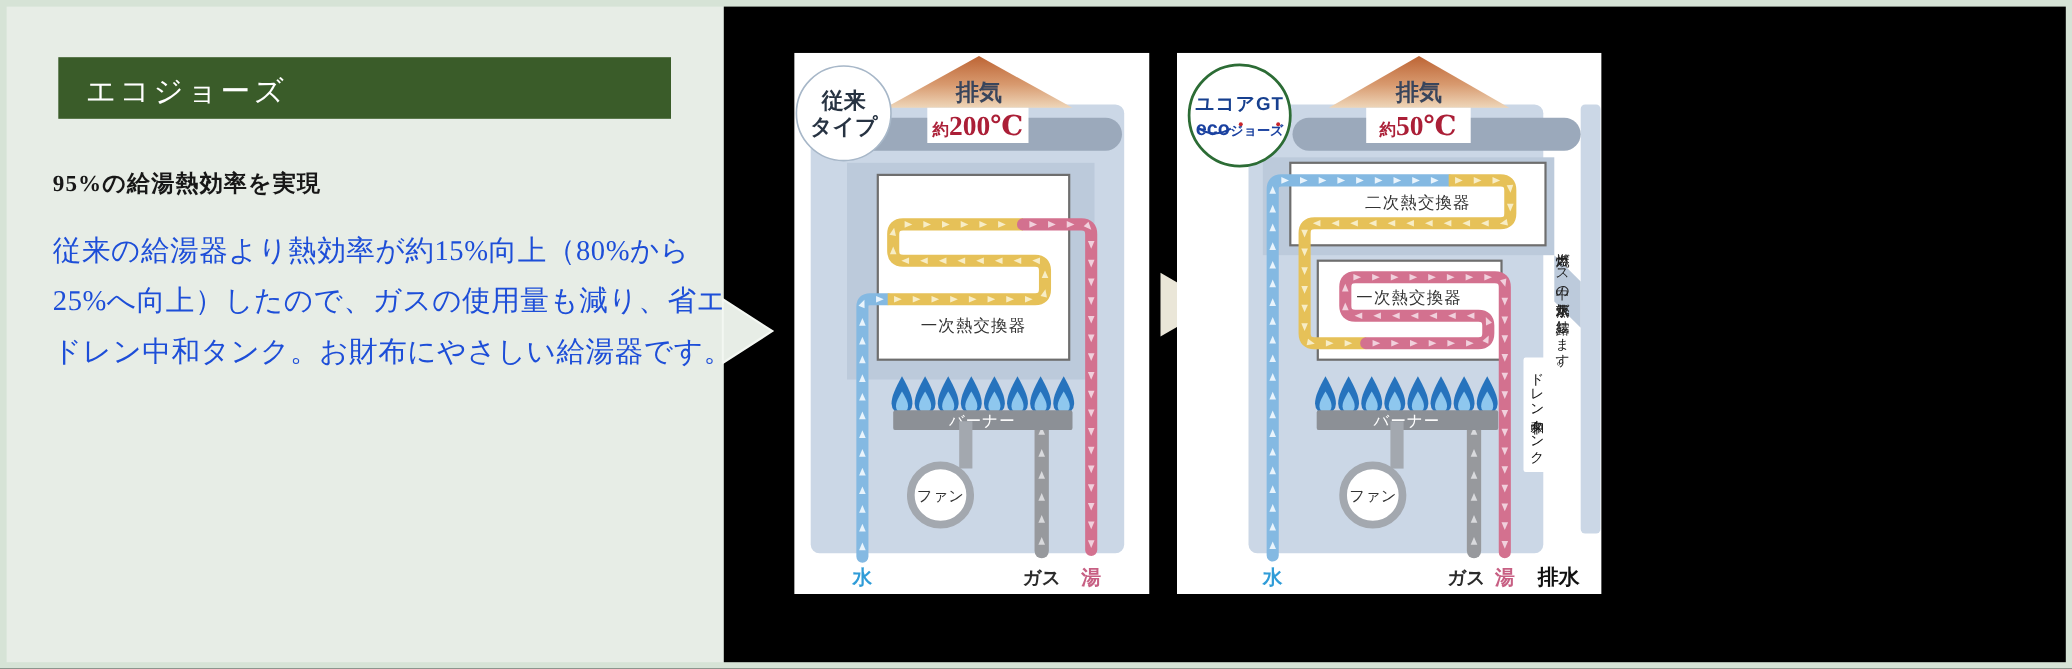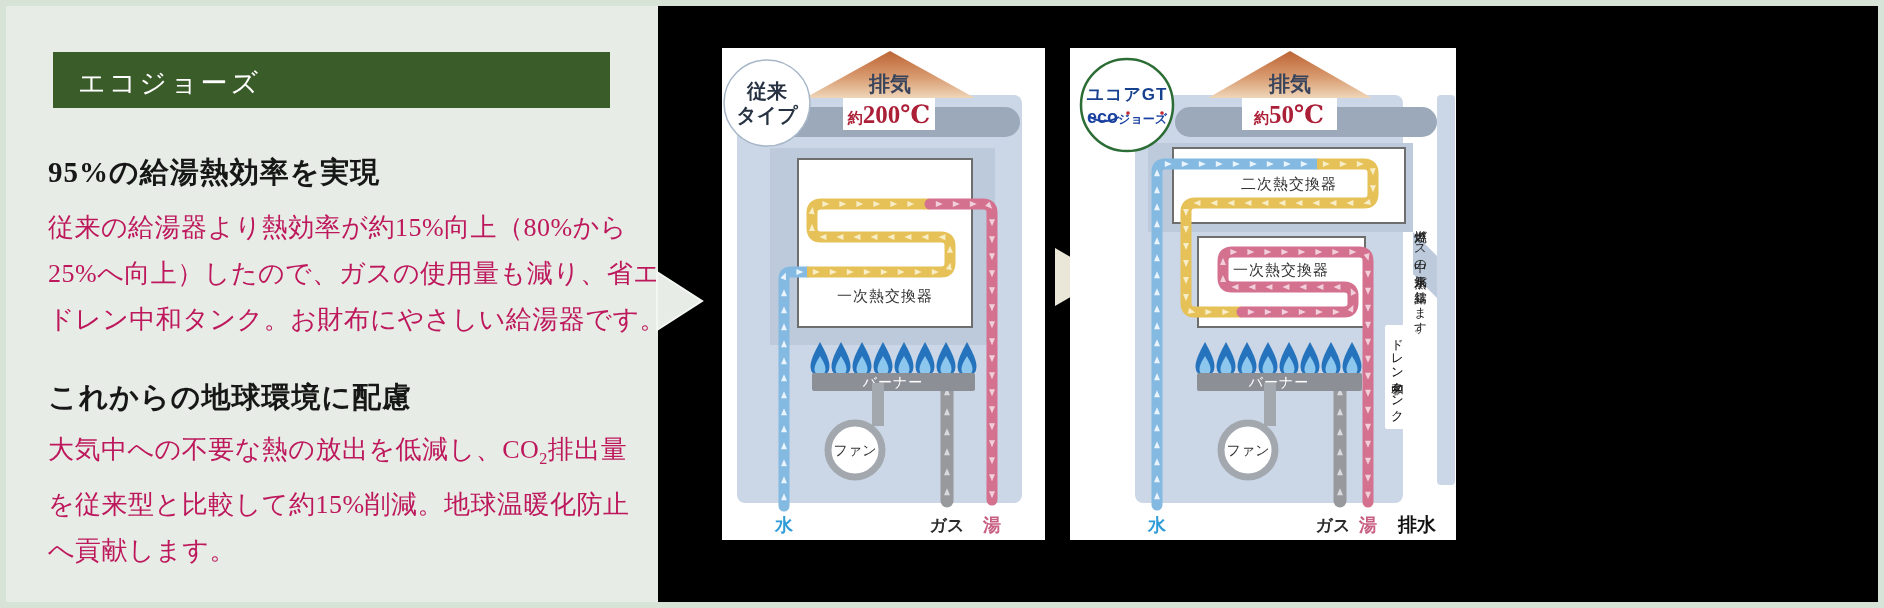--- a/index.html
+++ b/index.html
@@ -4,22 +4,22 @@
 <style>
   html,body{margin:0;padding:0;background:#222;}
   .stage{position:relative;width:1884px;height:608px;background:#d6e3d6;overflow:hidden;
          font-family:"Liberation Sans","DejaVu Sans",sans-serif;}
   .abs{position:absolute;}
   
   .info-panel{left:6px;top:6px;width:652px;height:596px;background:#e7ede6;
               font-family:Liberation Serif, serif;color:#171717;}
   .hdr-bar{left:47px;top:46px;width:557px;height:56px;background:#3a5c29;}
   .hdr-bar span{display:block;padding:13px 0 0 25px;color:#ffffff;font-size:27px;letter-spacing:3px;}
-  .sec-head{left:42px;font-size:29px;font-weight:600;letter-spacing:1px;white-space:nowrap;}
-  .sec-body{left:42px;font-size:26px;line-height:46px;letter-spacing:0.5px;white-space:nowrap;color:#be185d;}
+  .sec-head{left:42px;font-size:21px;font-weight:600;letter-spacing:1px;white-space:nowrap;}
+  .sec-body{left:42px;font-size:26px;line-height:46px;letter-spacing:0.5px;white-space:nowrap;color:#1d4ed8;}
   .sec-body .line{display:block;}
   .sec-body sub{font-size:0.62em;}
   
   .black-area{left:658px;top:6px;width:1220px;height:596px;background:#000000;}
   .card{background:transparent;}
   svg text{font-family:"Liberation Sans","DejaVu Sans",sans-serif;}
   svg text.serif{font-family:"Liberation Serif","DejaVu Serif",serif;}
   .vtext{writing-mode:vertical-rl;text-orientation:mixed;color:#1d1d1d;
          font-family:"Liberation Sans","DejaVu Sans",sans-serif;line-height:1;}
   .note-v{font-size:12.5px;letter-spacing:0.5px;}
@@ -36,27 +36,21 @@
     </div>
 
     <div class="abs sec-head" style="top:147px;">95%の給湯熱効率を実現</div>
 
     <div class="abs sec-body" style="top:199px;">
       <span class="line">従来の給湯器より熱効率が約15%向上（80%から</span>
       <span class="line">25%へ向上）したので、ガスの使用量も減り、省エ</span>
       <span class="line">ドレン中和タンク。お財布にやさしい給湯器です。</span>
     </div>
 
-    <div class="abs sec-head" style="top:372px;">これからの地球環境に配慮</div>
-
-    <div class="abs sec-body" style="top:421px;">
-      <span class="line"><span>大気中への不要な熱の放出を低減し、CO</span><sub>2</sub><span>排出量</span></span>
-      <span class="line">を従来型と比較して約15%削減。地球温暖化防止</span>
-      <span class="line">へ貢献します。</span>
-    </div>
+
   </div>
 
   <div class="abs black-area"></div>
 
   <svg class="abs" style="left:656px;top:270px;" width="52" height="64">
     <polygon points="1,2 46,31 1,60" fill="#e7ede6" stroke="#f3f7f2" stroke-width="2"></polygon>
   </svg>
 
   <svg class="abs" style="left:1054px;top:247px;" width="54" height="62">
     <polygon points="1,1 51,30 1,59" fill="#eae6d8"></polygon>

